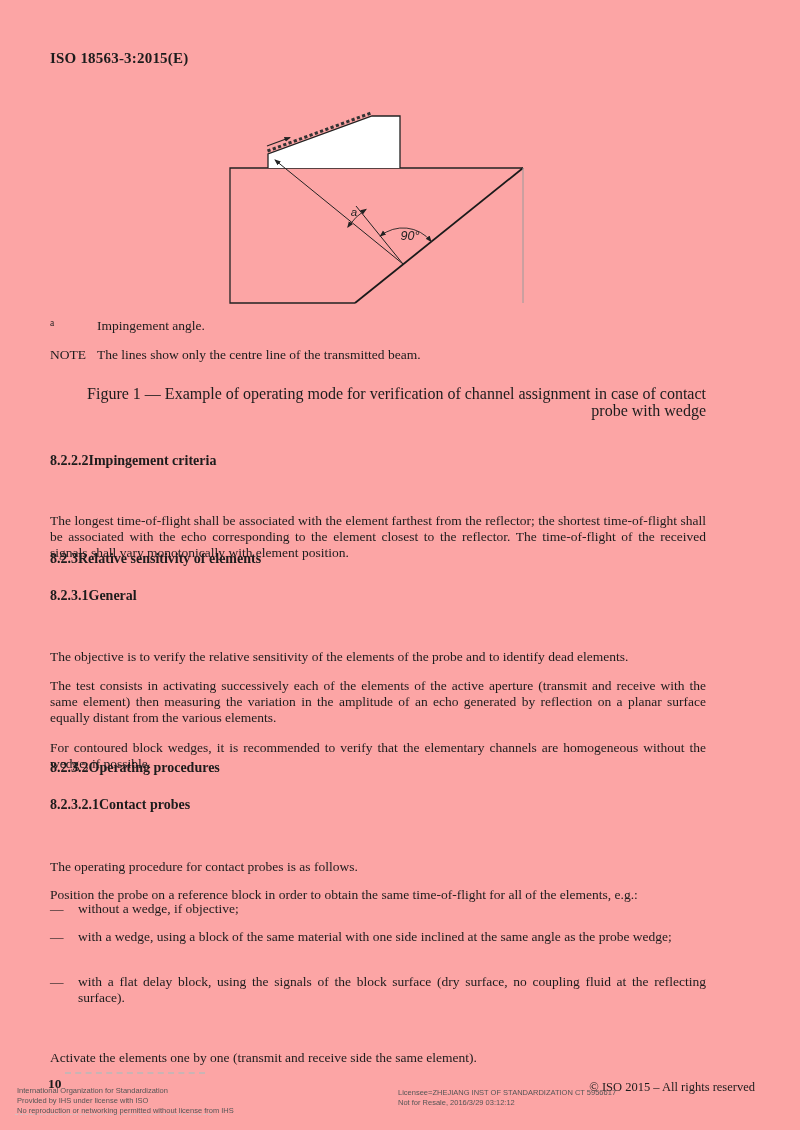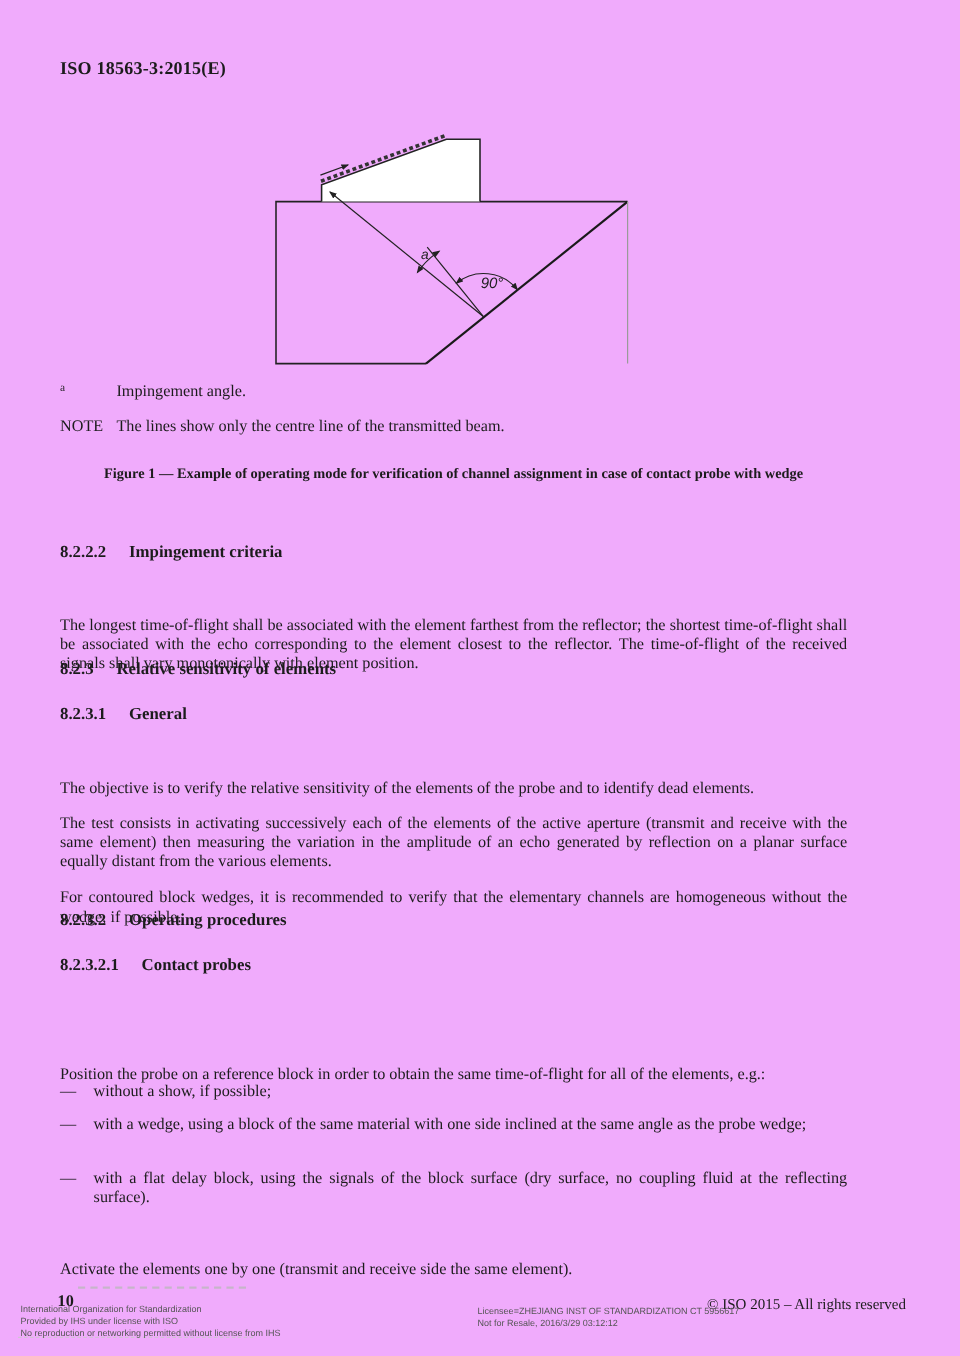--- a/index.html
+++ b/index.html
@@ -1,44 +1,44 @@
 <!DOCTYPE html>
 <html><head>
 <meta charset="utf-8">
 <style>
   html,body{margin:0;padding:0;background:#e8e8e8;}
   .page{
     position:relative;
     width:800px;height:1130px;
-    background:#f0abfc;
+    background:#fca5a5;
     margin:0 auto;
     font-family:"Liberation Serif", serif;
     color:#1c1c1c;
     overflow:hidden;
   }
   .abs{position:absolute;}
   .doc-ref{
     top:50px;left:50px;
     font-size:15px;font-weight:bold;letter-spacing:0.2px;
   }
   .figure-svg{top:100px;left:0;width:800px;height:215px;}
   .fig-label{font-family:"Liberation Sans",sans-serif;font-style:italic;fill:#222;}
   .footnote{top:318px;left:50px;width:656px;font-size:13.5px;line-height:16px;}
   .fnmark{display:inline-block;width:47px;font-size:9.5px;transform:translateY(-4px);}
   .note{top:347px;left:50px;width:656px;font-size:13.5px;line-height:16px;}
   .notelabel{display:inline-block;width:47px;}
   .caption{
     top:386px;left:50px;width:656px;
-    font-size:12px;font-weight:bold;line-height:16.5px;
-    text-align:center;
+    font-size:16px;font-weight:normal;line-height:16.5px;
+    text-align:right;
   }
   .heading{
     left:50px;width:656px;
     font-size:14px;font-weight:bold;
-    display:flex;gap:19px;
+    display:flex;
   }
   .para{
     left:50px;width:656px;
     font-size:13.5px;line-height:15.8px;
     text-align:justify;
     margin-top:32px;
   }
   .bullet{
     left:50px;width:656px;
     font-size:13.5px;line-height:15.8px;
@@ -126,26 +126,27 @@
   <div class="abs heading" style="top:760px">
     <span>8.2.3.2</span>
     <span>Operating procedures</span>
   </div>
 
   <div class="abs heading" style="top:797px">
     <span>8.2.3.2.1</span>
     <span>Contact probes</span>
   </div>
 
+  <div class="abs para" style="top:827px">The operating procedure for contact probes is as follows.</div>
 
   <div class="abs para" style="top:855px">Position the probe on a reference block in order to obtain the same time-of-flight for all of the elements, e.g.:</div>
 
   <div class="abs bullet" style="top:901px">
     <span class="dash">—</span>
-    <span>without a show, if possible;</span>
+    <span>without a wedge, if objective;</span>
   </div>
 
   <div class="abs bullet" style="top:929px">
     <span class="dash">—</span>
     <span>with a wedge, using a block of the same material with one side inclined at the same angle as the probe wedge;</span>
   </div>
 
   <div class="abs bullet" style="top:974px">
     <span class="dash">—</span>
     <span>with a flat delay block, using the signals of the block surface (dry surface, no coupling fluid at the reflecting surface).</span>

